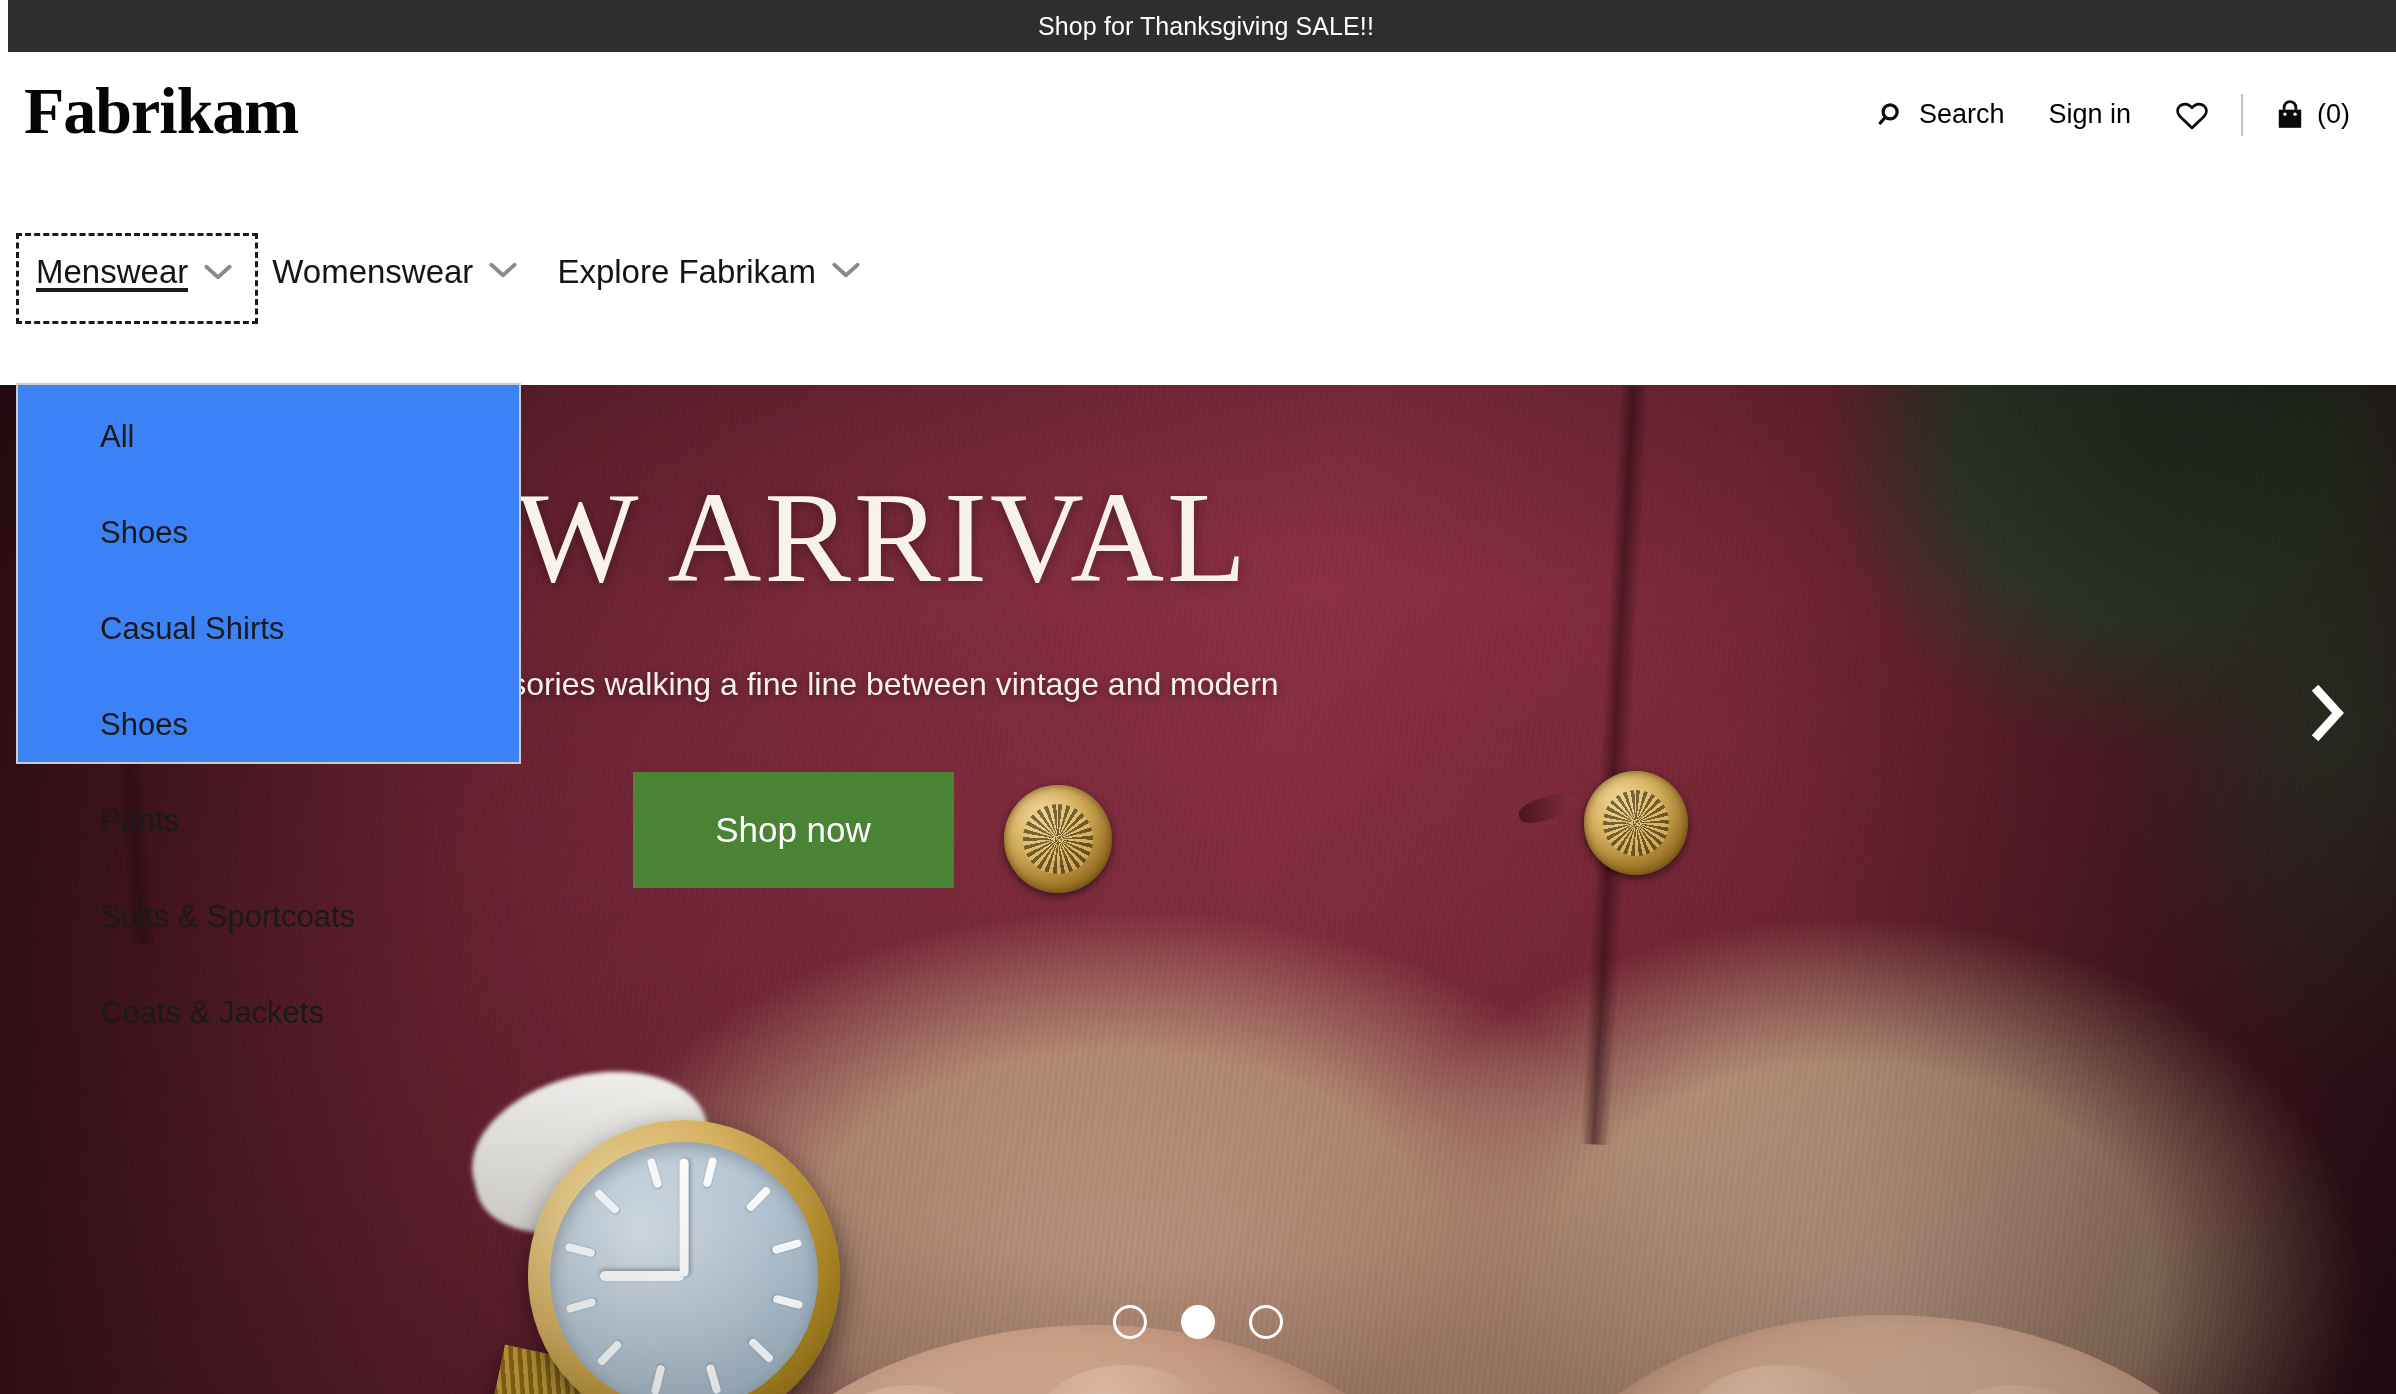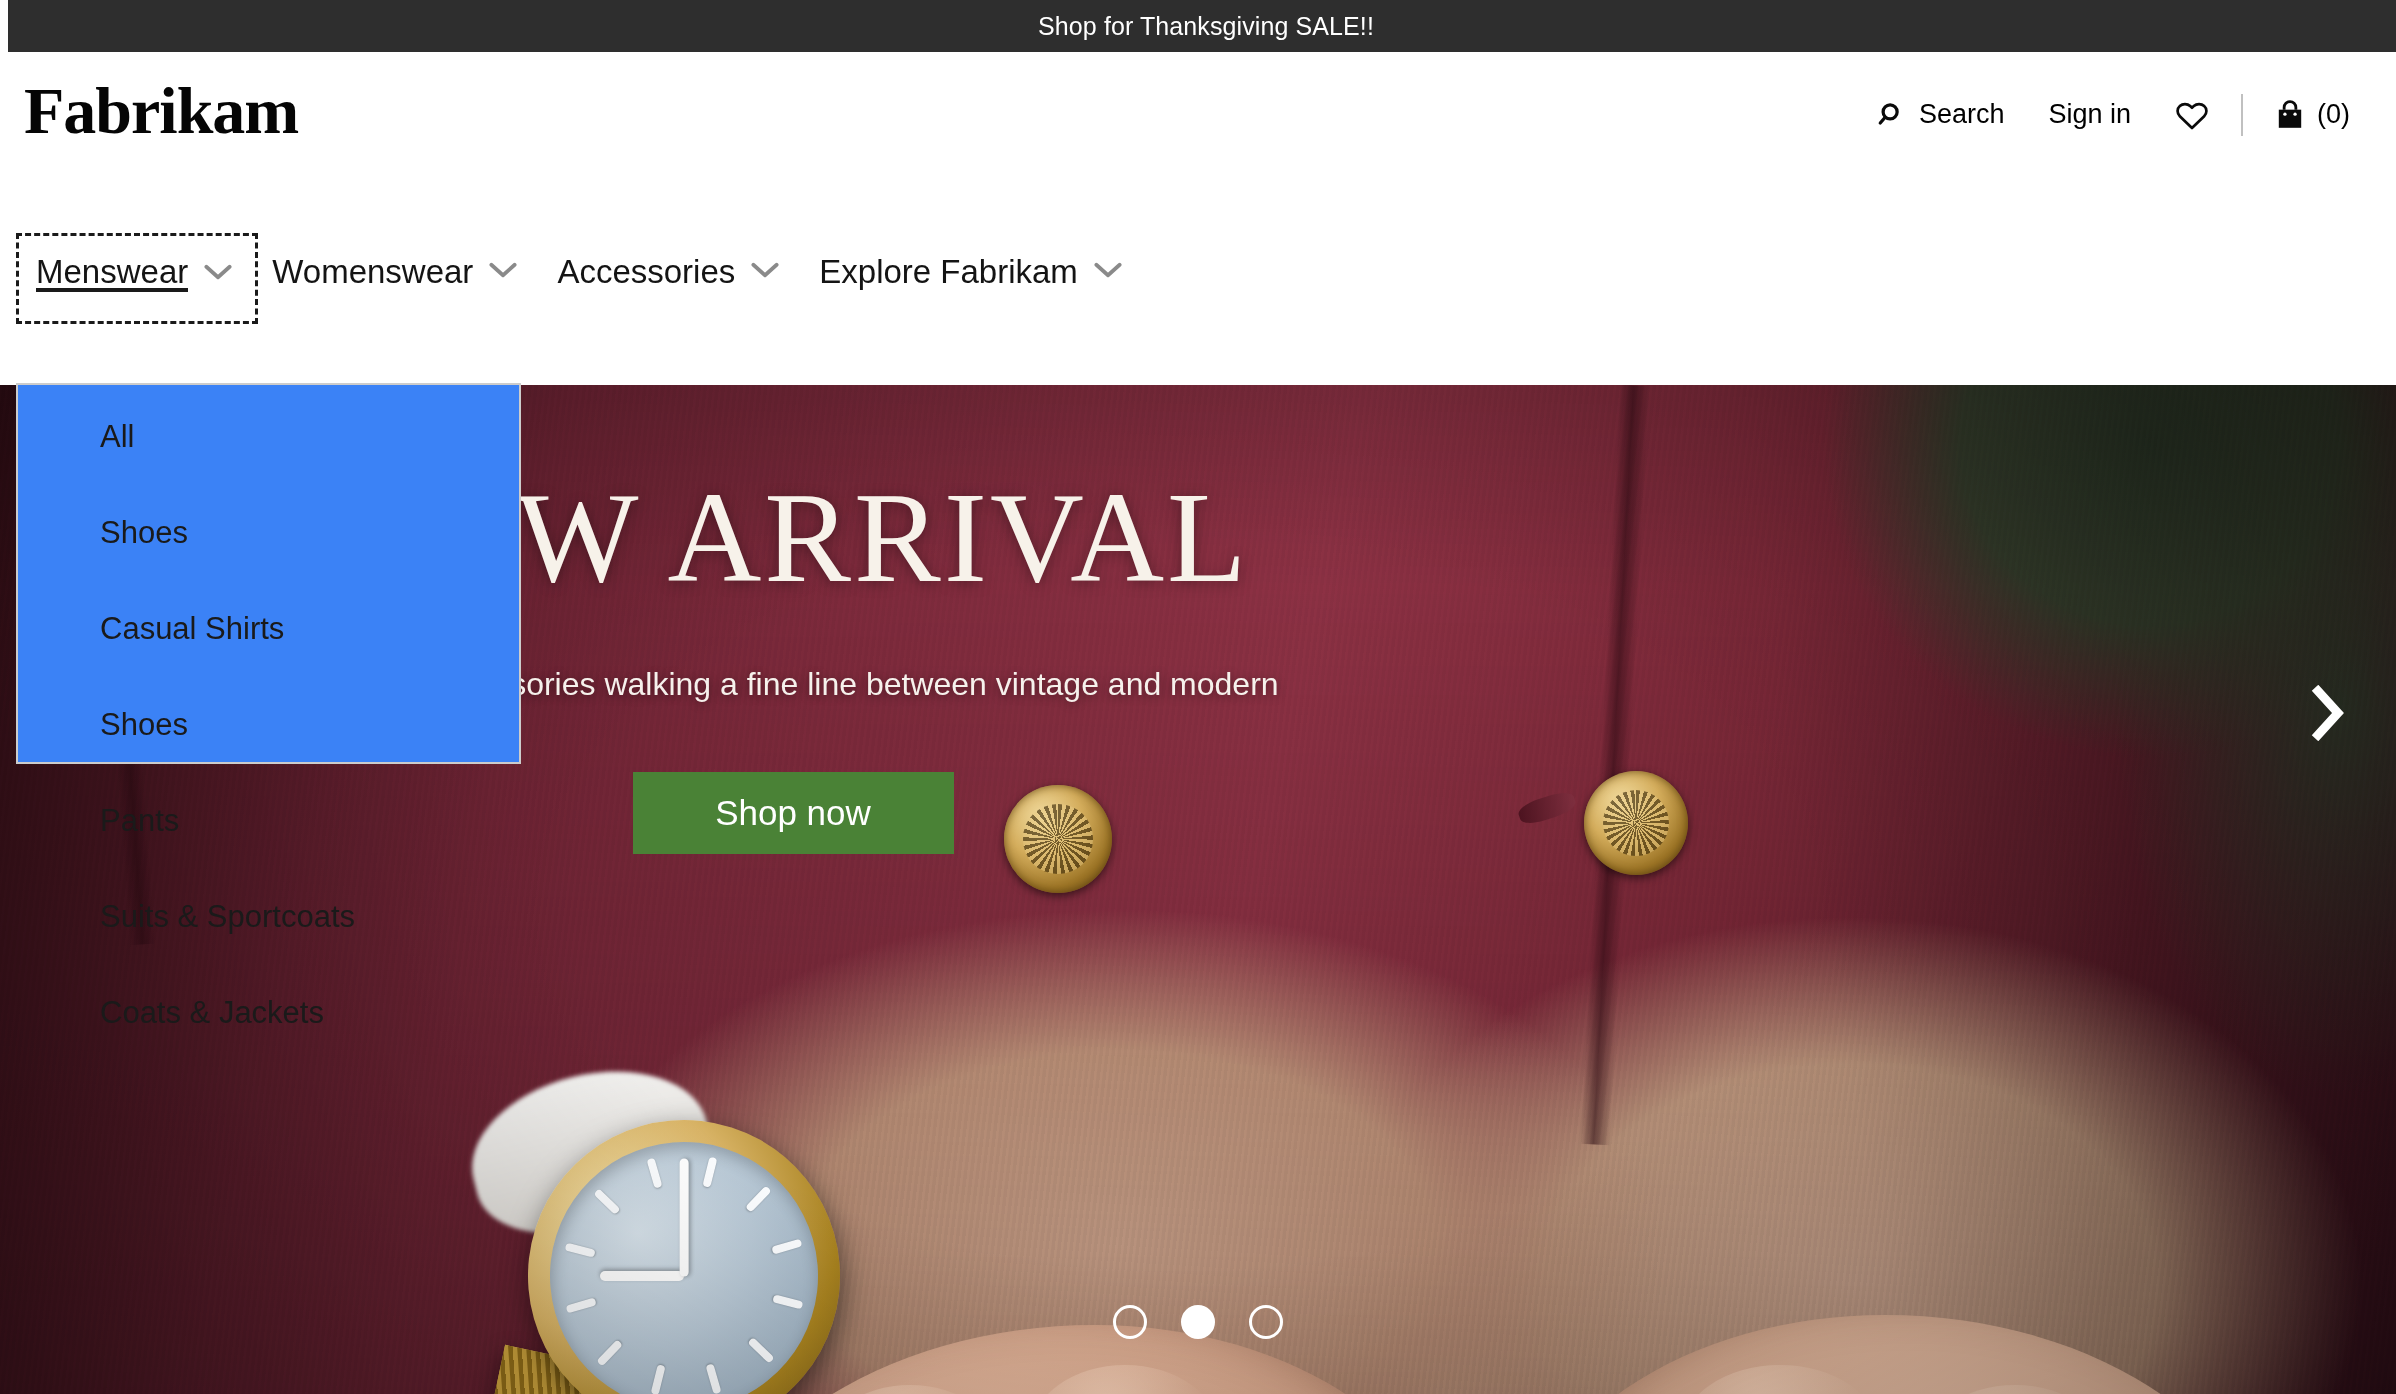--- a/index.html
+++ b/index.html
@@ -299,21 +299,21 @@
     width: 2396px;
     display: flex; justify-content: center;
     padding-right: 810px;
   }
   .hero-cta {
     background: #4a8236;
     color: #ffffff;
     border: none;
     font-family: "Liberation Sans", sans-serif;
     font-size: 35px;
-    width: 321px; height: 82px;
+    width: 321px; height: 116px;
     cursor: pointer;
   }
   .carousel-next {
     position: absolute; right: 28px; top: 290px;
     width: 80px; height: 80px;
     display: flex; align-items: center; justify-content: center;
     cursor: pointer;
     z-index: 8;
   }
   .carousel-dots {
@@ -397,28 +397,20 @@
 
     <div class="nav-item">
       <span class="nav-item-label">Womenswear</span>
       <span class="chevron-down">
         <svg width="28" height="18" viewBox="0 0 24 14" fill="none">
           <path d="M2 2.5 12 11.5 22 2.5" stroke="#8a8a8a" stroke-width="3.2" fill="none" stroke-linecap="round" stroke-linejoin="round"></path>
         </svg>
       </span>
     </div>
 
-    <div class="nav-item">
-      <span class="nav-item-label">Accessories</span>
-      <span class="chevron-down">
-        <svg width="28" height="18" viewBox="0 0 24 14" fill="none">
-          <path d="M2 2.5 12 11.5 22 2.5" stroke="#8a8a8a" stroke-width="3.2" fill="none" stroke-linecap="round" stroke-linejoin="round"></path>
-        </svg>
-      </span>
-    </div>
 
     <div class="nav-item">
       <span class="nav-item-label">Explore Fabrikam</span>
       <span class="chevron-down">
         <svg width="28" height="18" viewBox="0 0 24 14" fill="none">
           <path d="M2 2.5 12 11.5 22 2.5" stroke="#8a8a8a" stroke-width="3.2" fill="none" stroke-linecap="round" stroke-linejoin="round"></path>
         </svg>
       </span>
     </div>
 

